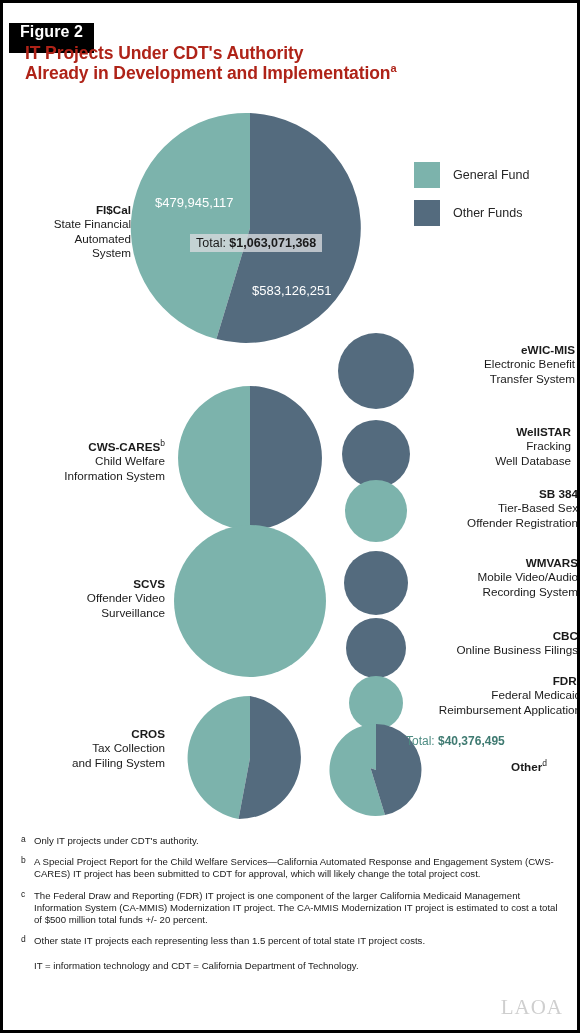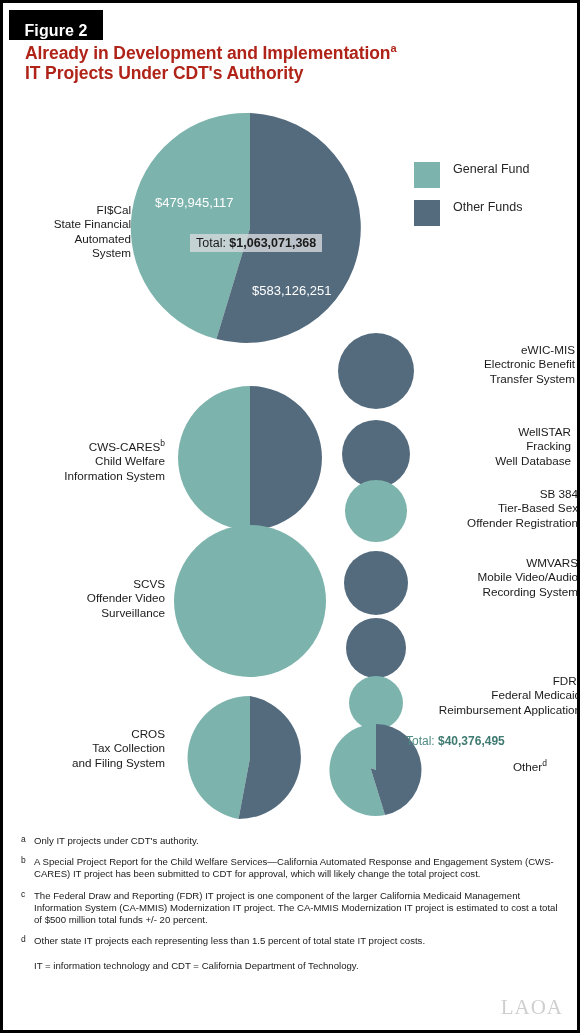--- a/index.html
+++ b/index.html
@@ -1,34 +1,34 @@
 <!DOCTYPE html>
 <html><head>
 <meta charset="utf-8">
 <style>
   html,body{margin:0;padding:0;background:#fff;}
   body{font-family:"Liberation Sans", sans-serif;}
   .page{position:relative;width:580px;height:1033px;background:#ffffff;box-sizing:border-box;
         border:3px solid #000;overflow:hidden;}
-  .figure-tab{position:absolute;left:6px;top:7px;width:94px;height:30px;background:#000;
-        display:flex;align-items:flex-end;justify-content:center;}
+  .figure-tab{position:absolute;left:6px;top:20px;width:85px;height:30px;background:#000;
+        display:flex;align-items:flex-start;justify-content:center;}
   .figure-tab span{color:#fff;font-size:16px;font-weight:bold;letter-spacing:.1px;}
   .title{position:absolute;left:22px;top:40px;width:520px;color:#AF2318;font-size:17.5px;
         font-weight:bold;line-height:20px;letter-spacing:-.1px;}
   .title sup{font-size:11px;vertical-align:super;line-height:0;}
 
   .canvas{position:absolute;left:0;top:102px;width:580px;height:722px;}
 
   .legend{position:absolute;left:411px;top:57px;}
-  .legend-row{display:flex;margin-bottom:12px;}
+  .legend-row{display:flex;align-items:center;margin-bottom:12px;}
   .legend-swatch{width:26px;height:26px;display:block;}
   .legend-label{margin-left:13px;font-size:12.5px;color:#262626;}
 
   .label{position:absolute;font-size:11.7px;color:#1a1a1a;line-height:14.4px;}
-  .label b{font-weight:normal;}
+  .label b{font-weight:bold;}
   .label sup{font-size:8.5px;vertical-align:super;line-height:0;}
   .label-right{text-align:right;}
   .label-left{text-align:right;}
 
   .val{position:absolute;color:#ffffff;font-size:13px;white-space:nowrap;}
   .total-chip{position:absolute;background:rgba(216,219,222,.78);color:#1a1a1a;font-size:12.5px;
         padding:2px 6px;white-space:nowrap;text-align:center;}
   .total-chip b{font-weight:bold;}
   .total-green{position:absolute;color:#4E8C83;font-size:12px;white-space:nowrap;}
   .total-green b{font-weight:bold;color:#3F7A71;}
@@ -46,22 +46,22 @@
 </head>
 <body>
 
 <div class="page">
 
   <div class="figure-tab">
     <span>Figure 2</span>
   </div>
 
   <div class="title">
+    <div>IT Projects Under CDT's Authority</div>
     <div><span>Already in Development and Implementation</span><sup>a</sup></div>
-    <div>IT Projects Under CDT's Authority</div>
   </div>
 
   <div class="canvas">
 
     <div class="legend">
       <div class="legend-row">
         <span class="legend-swatch" style="background:#7CB3AC"></span>
         <span class="legend-label">General Fund</span>
       </div>
       <div class="legend-row">
@@ -169,20 +169,24 @@
       <span>Tier-Based Sex</span><br>
       <span>Offender Registration</span>
     </div>
 
     <div class="label label-left" style="left:410px;top:451px;width:165px;">
       <b>WMVARS</b><br>
       <span>Mobile Video/Audio</span><br>
       <span>Recording System</span>
     </div>
 
+    <div class="label label-left" style="left:410px;top:524px;width:165px;">
+      <b>CBC</b><br>
+      <span>Online Business Filings</span>
+    </div>
 
     <div class="label label-left" style="left:403px;top:569px;width:175px;">
       <b>FDR</b><sup>c</sup><br>
       <span>Federal Medicaid</span><br>
       <span>Reimbursement Application</span>
     </div>
 
     <div class="total-green" style="left:403px;top:616px;margin-top:13px;">
       <span>Total: </span><b>$40,376,495</b>
     </div>

